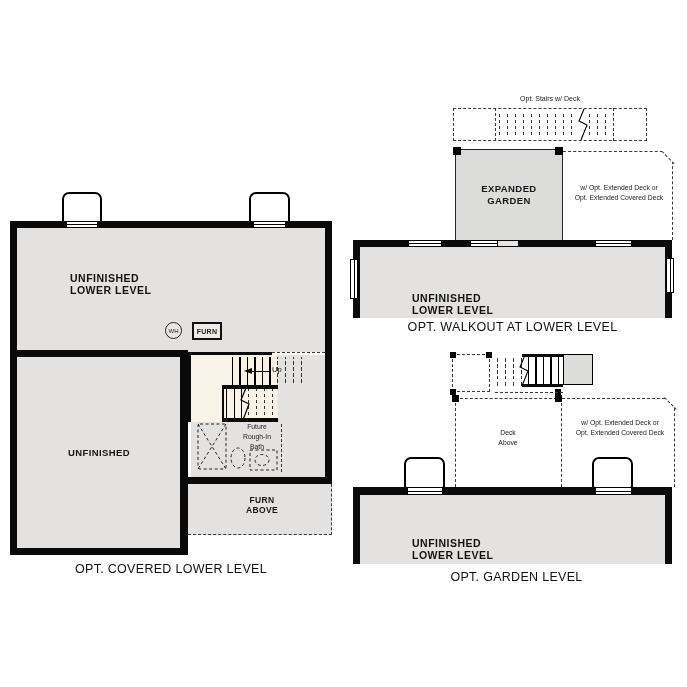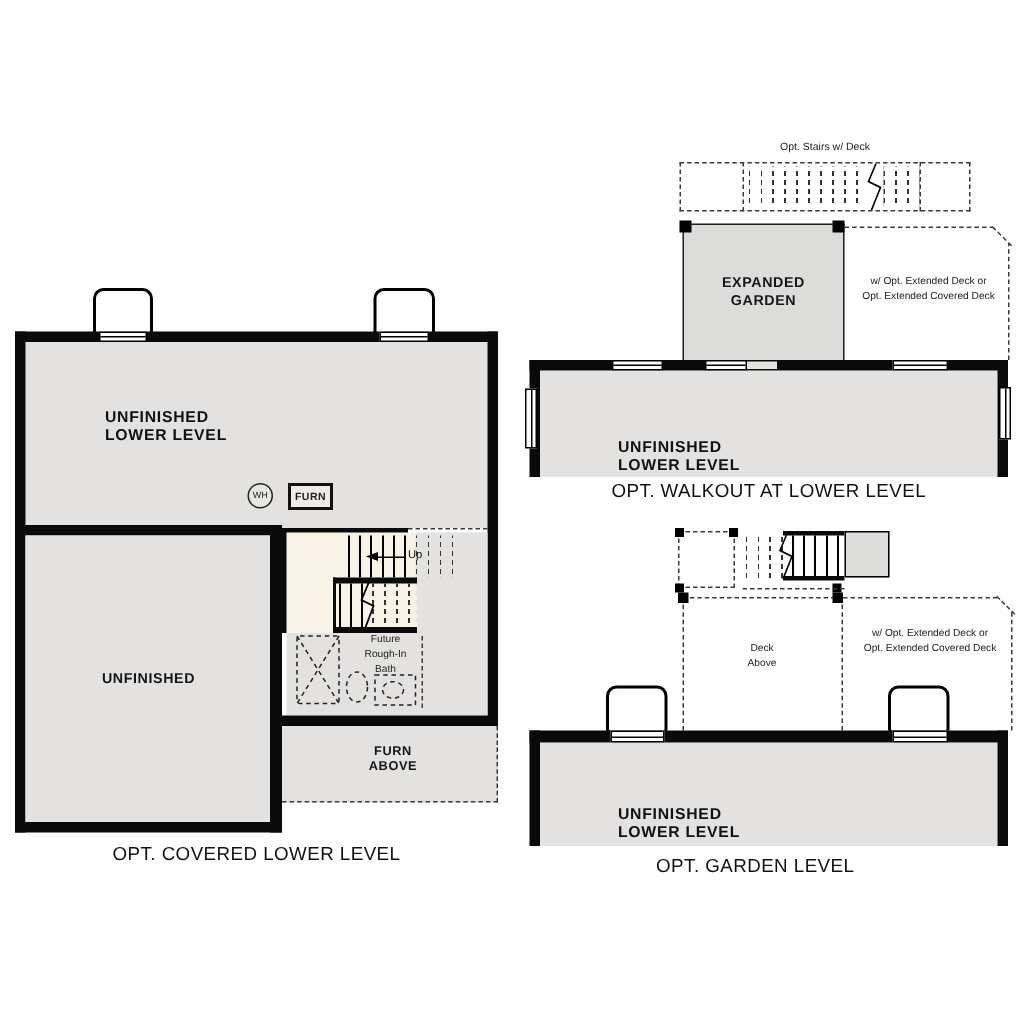--- a/index.html
+++ b/index.html
@@ -207,16 +207,16 @@
     <div class="abs wall" style="left:353px;top:487px;width:319px;height:8px;"></div>
     <div class="abs wall" style="left:353px;top:487px;width:7px;height:77px;"></div>
     <div class="abs wall" style="left:665px;top:487px;width:7px;height:77px;"></div>
     <div class="abs win" style="left:407px;top:487px;width:36px;height:8px;"></div>
     <div class="abs win" style="left:595px;top:487px;width:37px;height:8px;"></div>
     <div class="abs room-lbl" style="left:412px;top:537px;width:200px;">
       <div>UNFINISHED</div>
       <div>LOWER LEVEL</div>
     </div>
 
-    <div class="abs title" style="left:344px;top:570px;width:319px;">OPT. GARDEN LEVEL</div>
+    <div class="abs title" style="left:357px;top:570px;width:319px;">OPT. GARDEN LEVEL</div>
   </div>
 
 </div>
 
 </body></html>

